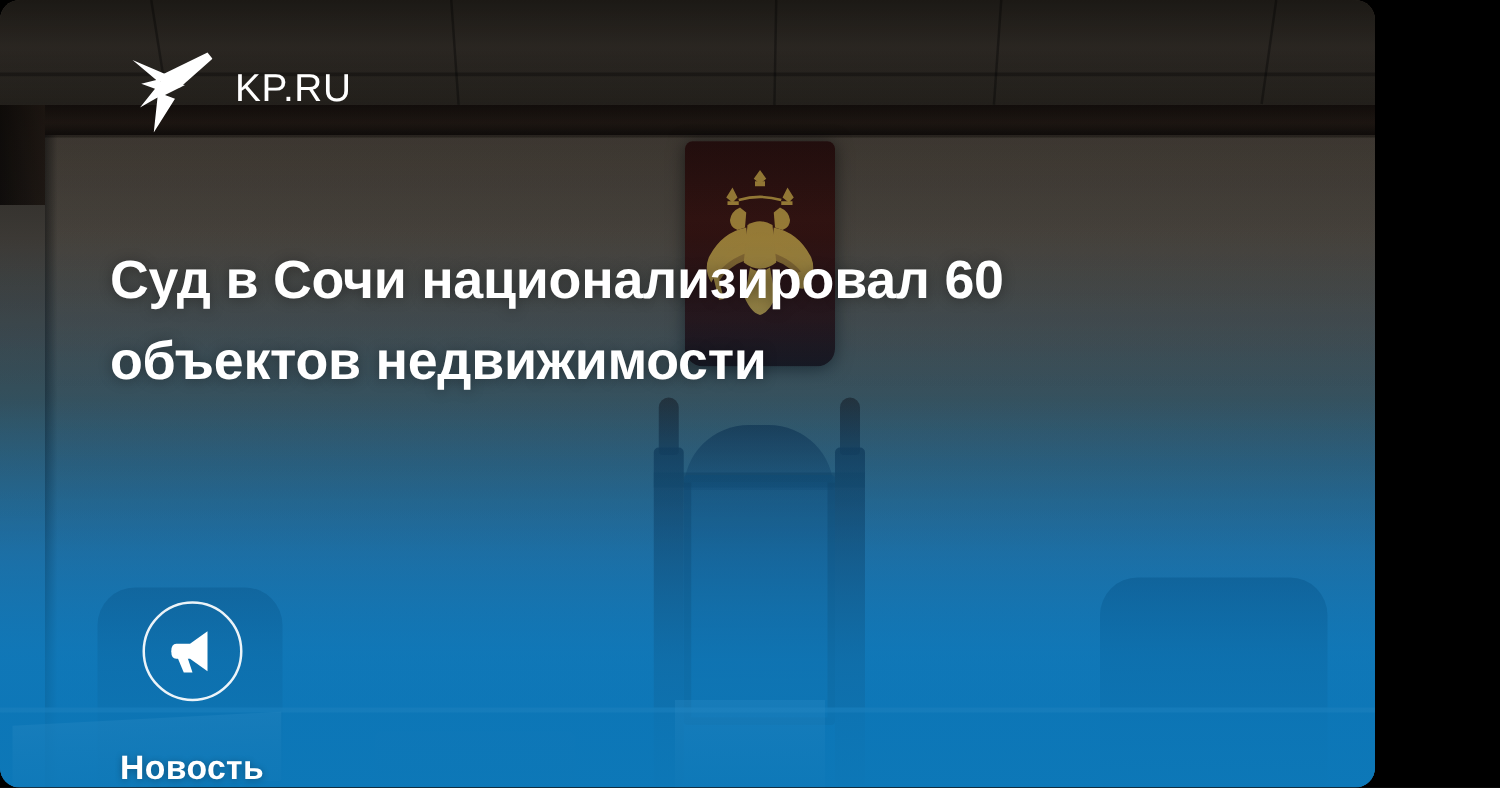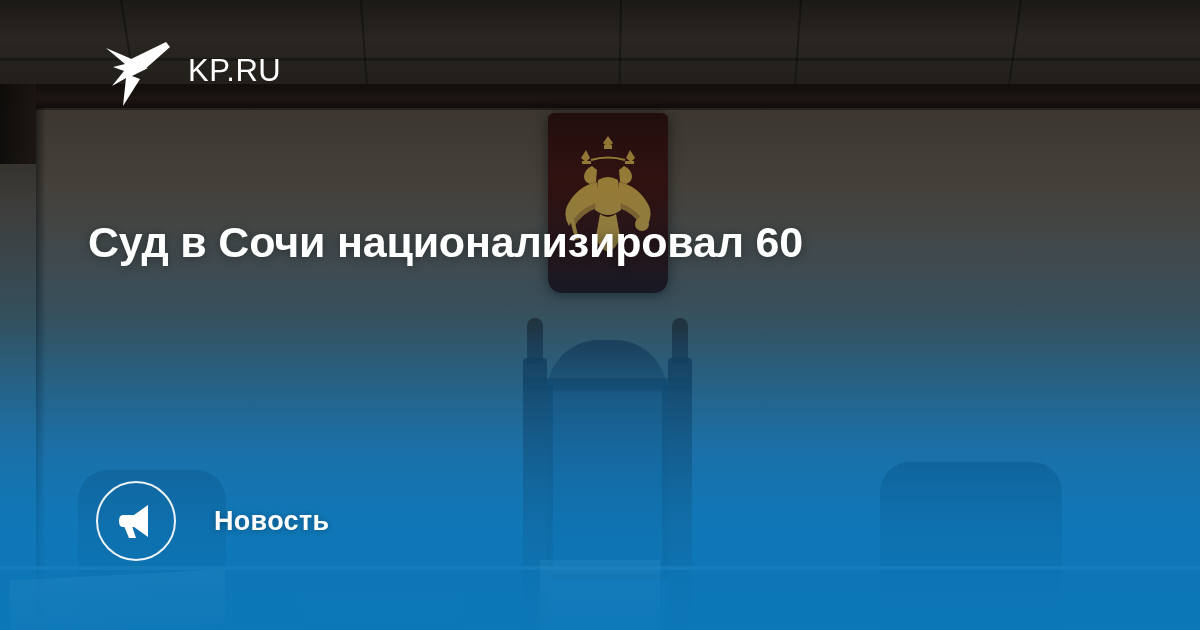--- a/index.html
+++ b/index.html
@@ -6,24 +6,25 @@
     margin: 0;
     padding: 0;
     background: #000;
   }
   body {
     font-family: "Liberation Sans", sans-serif;
   }
 
   .card {
     position: relative;
-    width: 1200px;
+    width: 1100px;
     height: 630px;
     overflow: hidden;
     background: #2b2722;
+    border-radius: 16px;
   }
 
   
   .photo {
     position: absolute;
     inset: 0;
     overflow: hidden;
   }
 
   
@@ -305,29 +306,30 @@
     top: 192px;
     width: 1010px;
     color: #ffffff;
     font-size: 43px;
     font-weight: bold;
     line-height: 65px;
     letter-spacing: -0.2px;
     text-shadow: 0 1px 10px rgba(0,0,0,0.35);
     font-family: "Liberation Sans", sans-serif;
   }
-  .headline-line { display: block; white-space: nowrap; margin-top: 18px; }
+  .headline-line { display: block; white-space: nowrap; }
 
   .badge {
     position: absolute;
     left: 96px;
     top: 481px;
     display: flex;
     align-items: center;
     gap: 38px;
+    flex-direction: column;
   }
   .badge-circle {
     width: 80px;
     height: 80px;
     border-radius: 50%;
     border: 2px solid rgba(255,255,255,0.92);
     display: flex;
     align-items: center;
     justify-content: center;
     box-sizing: border-box;
@@ -430,20 +432,21 @@
     <div class="brand">
       <svg class="brand-logo" viewBox="0 0 66 72">
         <path fill="#ffffff" d="M2 14 L30 26 L24 31 L44 34 L28 42 L36 45 L19 72 L22 44 L8 52 L20 37 L9 33 L21 30 Z"></path>
         <path fill="#ffffff" d="M21 28 L62 8 L66 13 L40 36 L26 33 Z"></path>
       </svg>
       <span class="brand-name">KP.RU</span>
     </div>
 
     <div class="headline">
       <span class="headline-line">Суд в Сочи национализировал 60</span>
+      <span class="headline-line">объектов недвижимости</span>
     </div>
 
     <div class="badge">
       <span class="badge-circle">
         <svg class="megaphone" viewBox="0 0 42 42">
           <path fill="#ffffff" d="M33 5 L33 37 L19 27 L19 15 Z"></path>
           <path fill="#ffffff" d="M8 15 L19 15 L19 27 L8 27 Q4 27 4 21 Q4 15 8 15 Z"></path>
           <path fill="#ffffff" d="M9 26 L17 26 L21 38 L14 38 Z"></path>
         </svg>
       </span>

